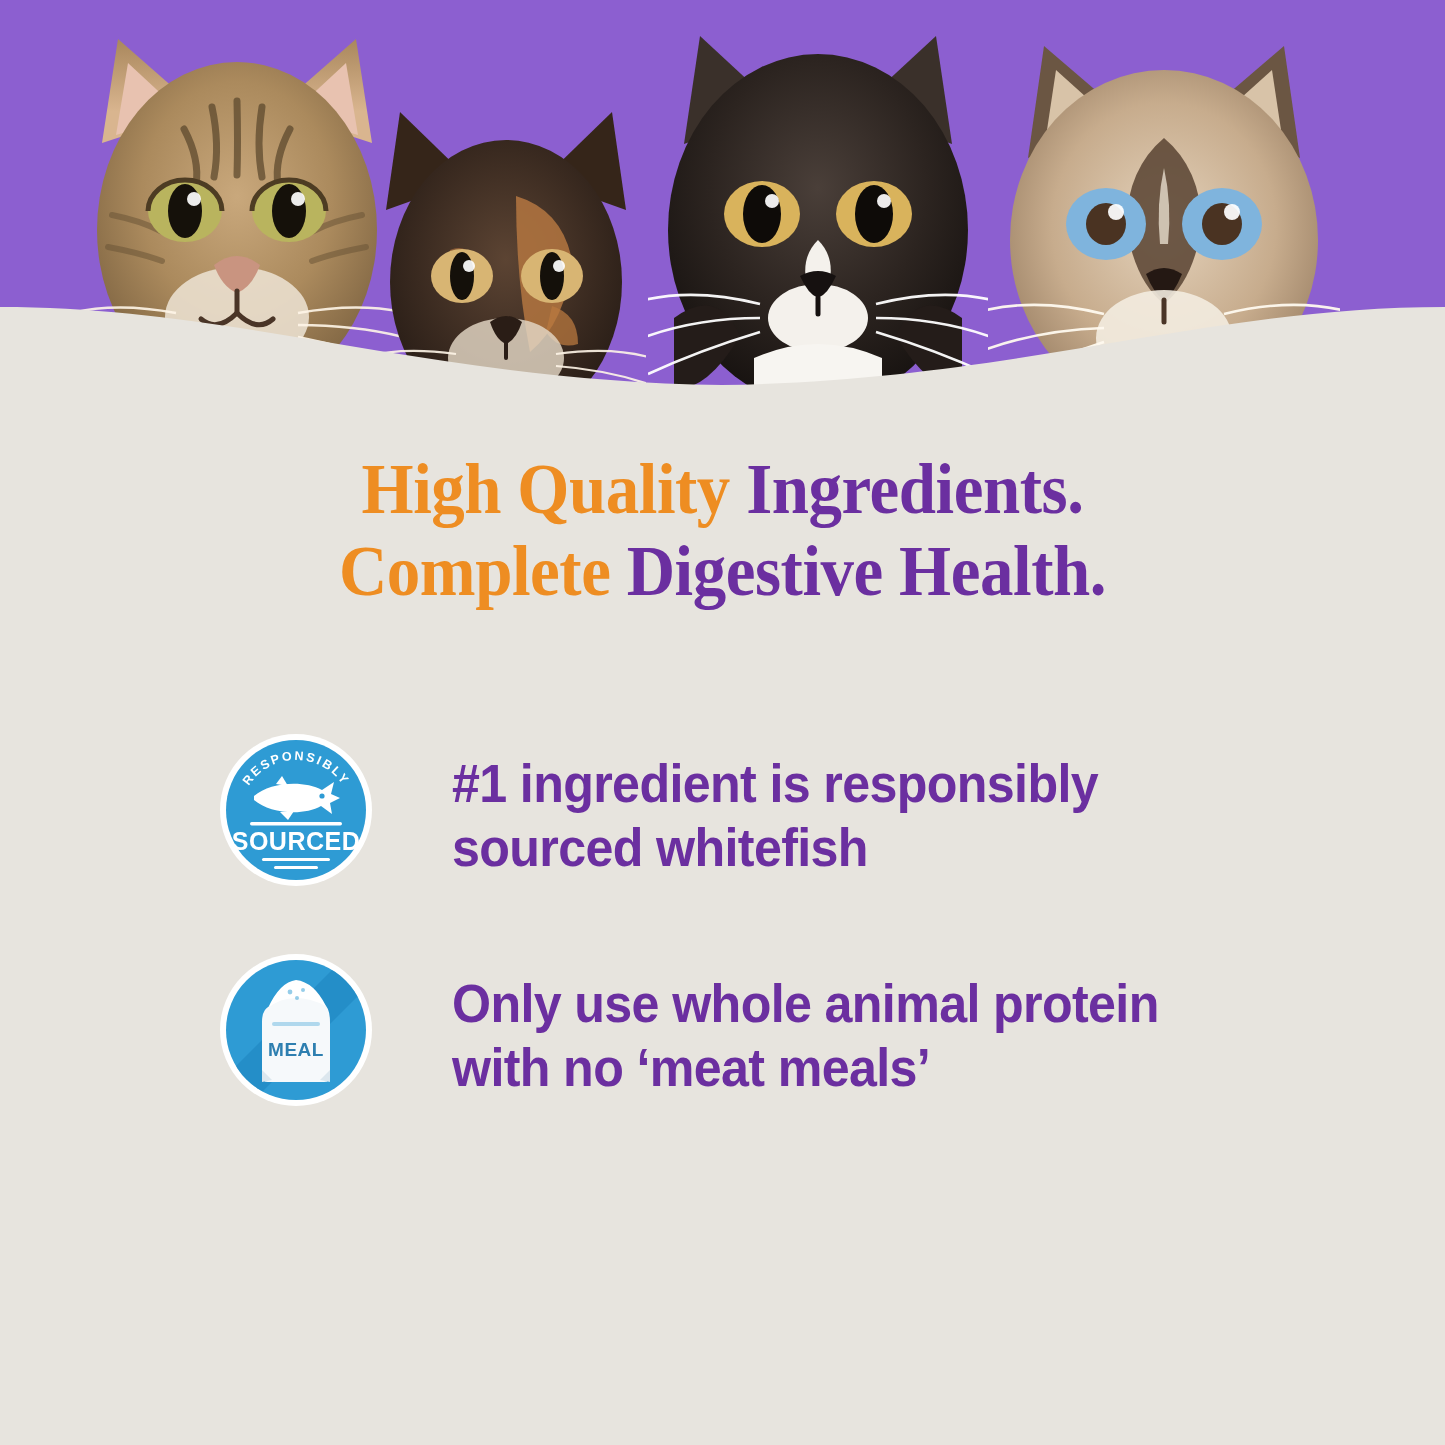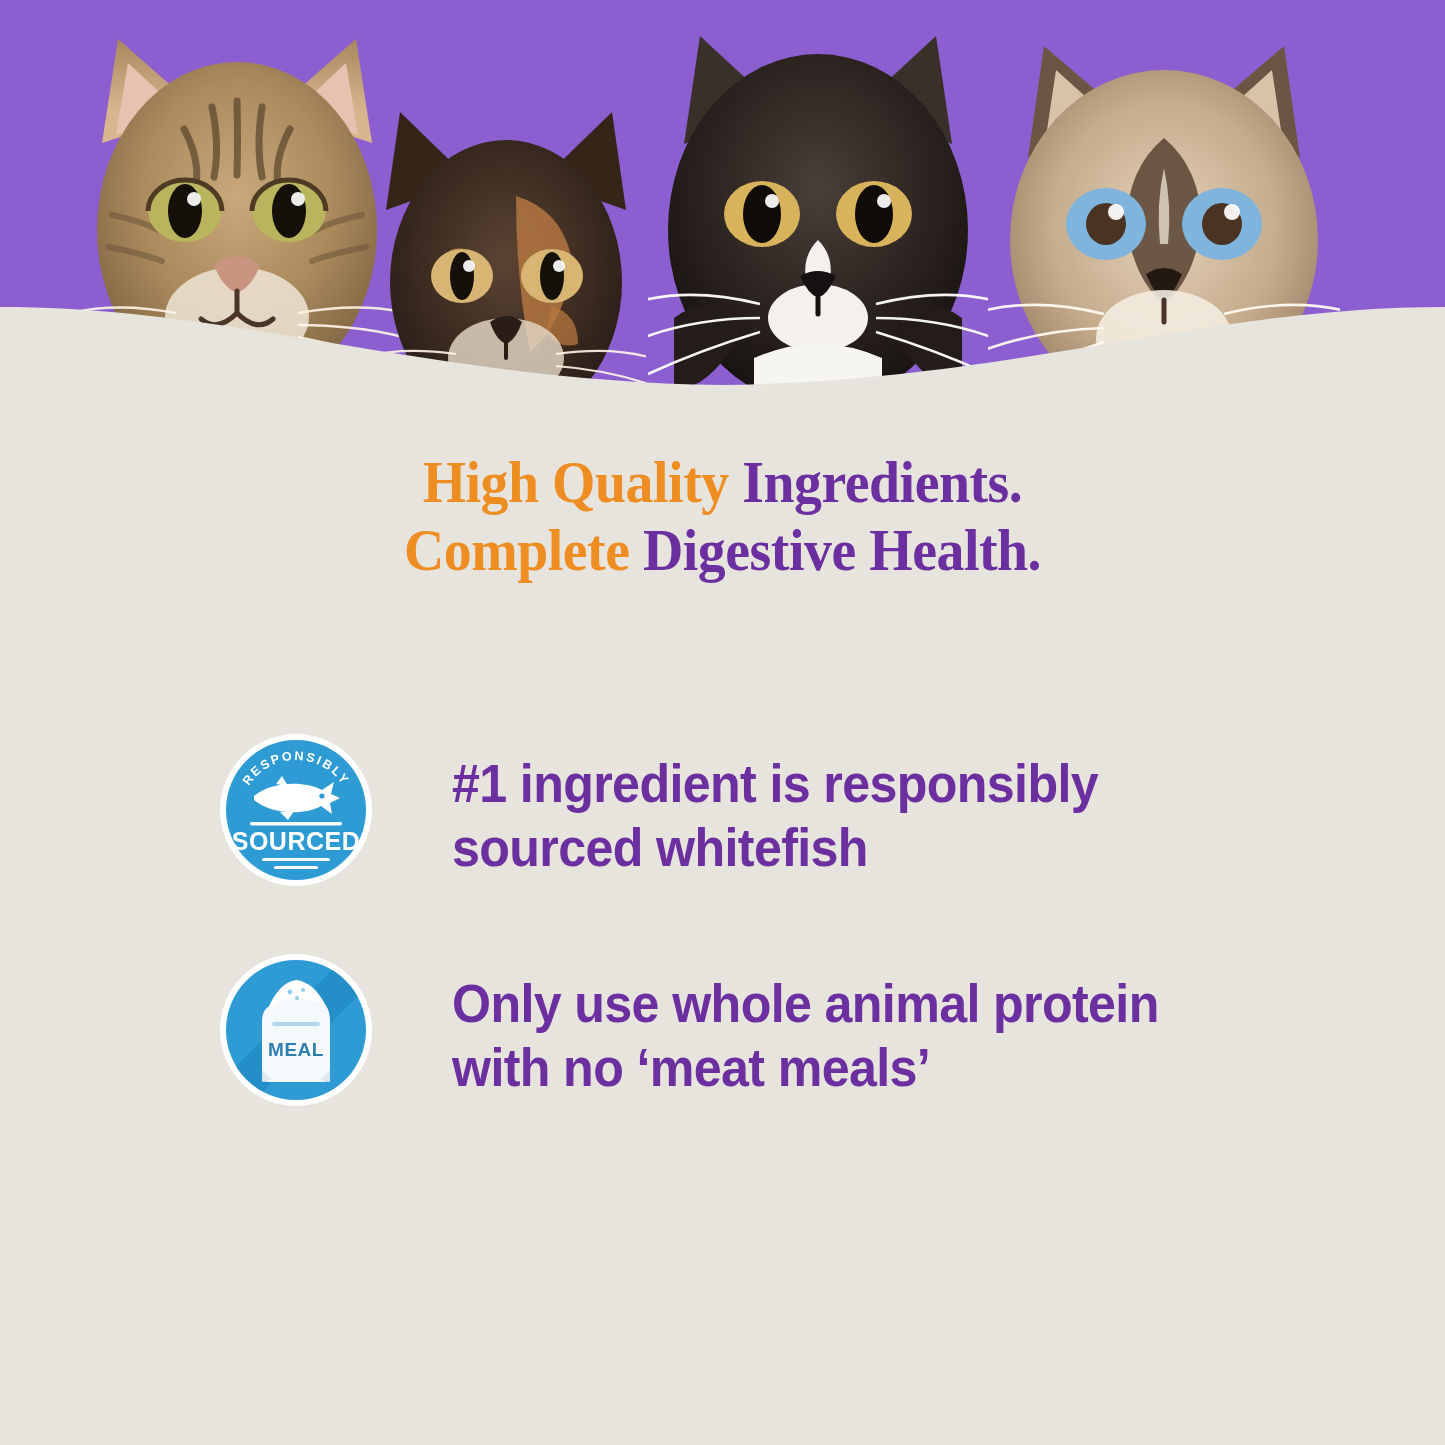--- a/index.html
+++ b/index.html
@@ -23,21 +23,21 @@
 
   
   #sweep { position:absolute; left:0; top:255px; width:1445px; height:180px; pointer-events:none; }
 
   
   #headline {
     position:absolute; left:0; top:448px; width:1445px;
     text-align:center;
     font-family:"Liberation Serif", serif;
     font-weight:bold;
-    font-size:60px;
+    font-size:72px;
     line-height:1.14;
     letter-spacing:-0.5px;
     white-space:nowrap;
   }
   #headline .l { display:block; }
   #headline .o { color:#ee8d22; }
   #headline .p { color:#6b2fa0; }
   #headline .l1 { transform:scaleX(0.93); transform-origin:center; }
   #headline .l2 { transform:scaleX(0.93); transform-origin:center; }
 

